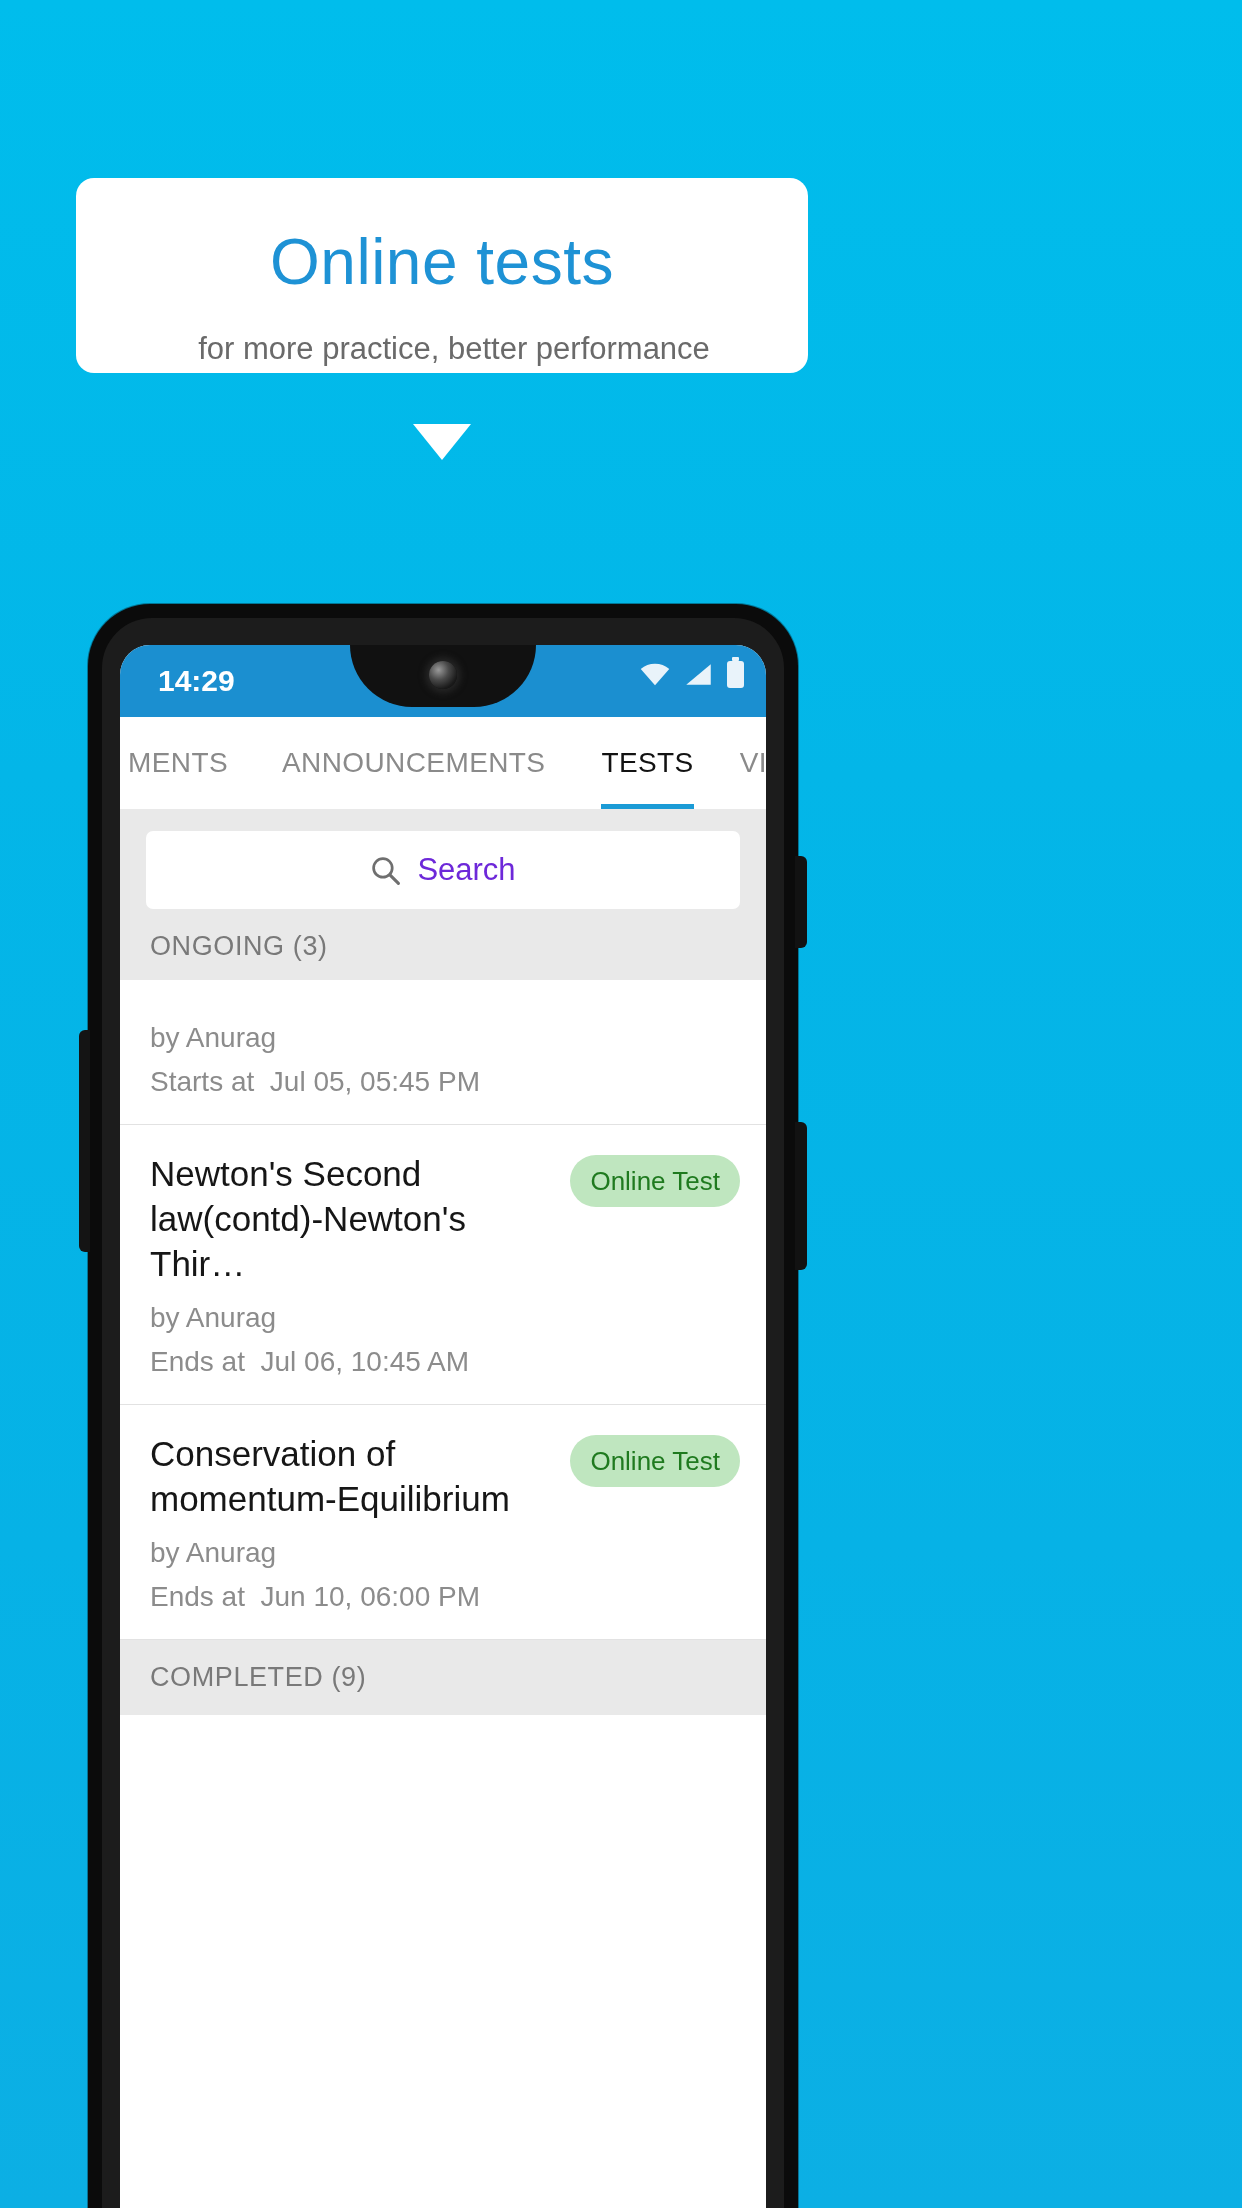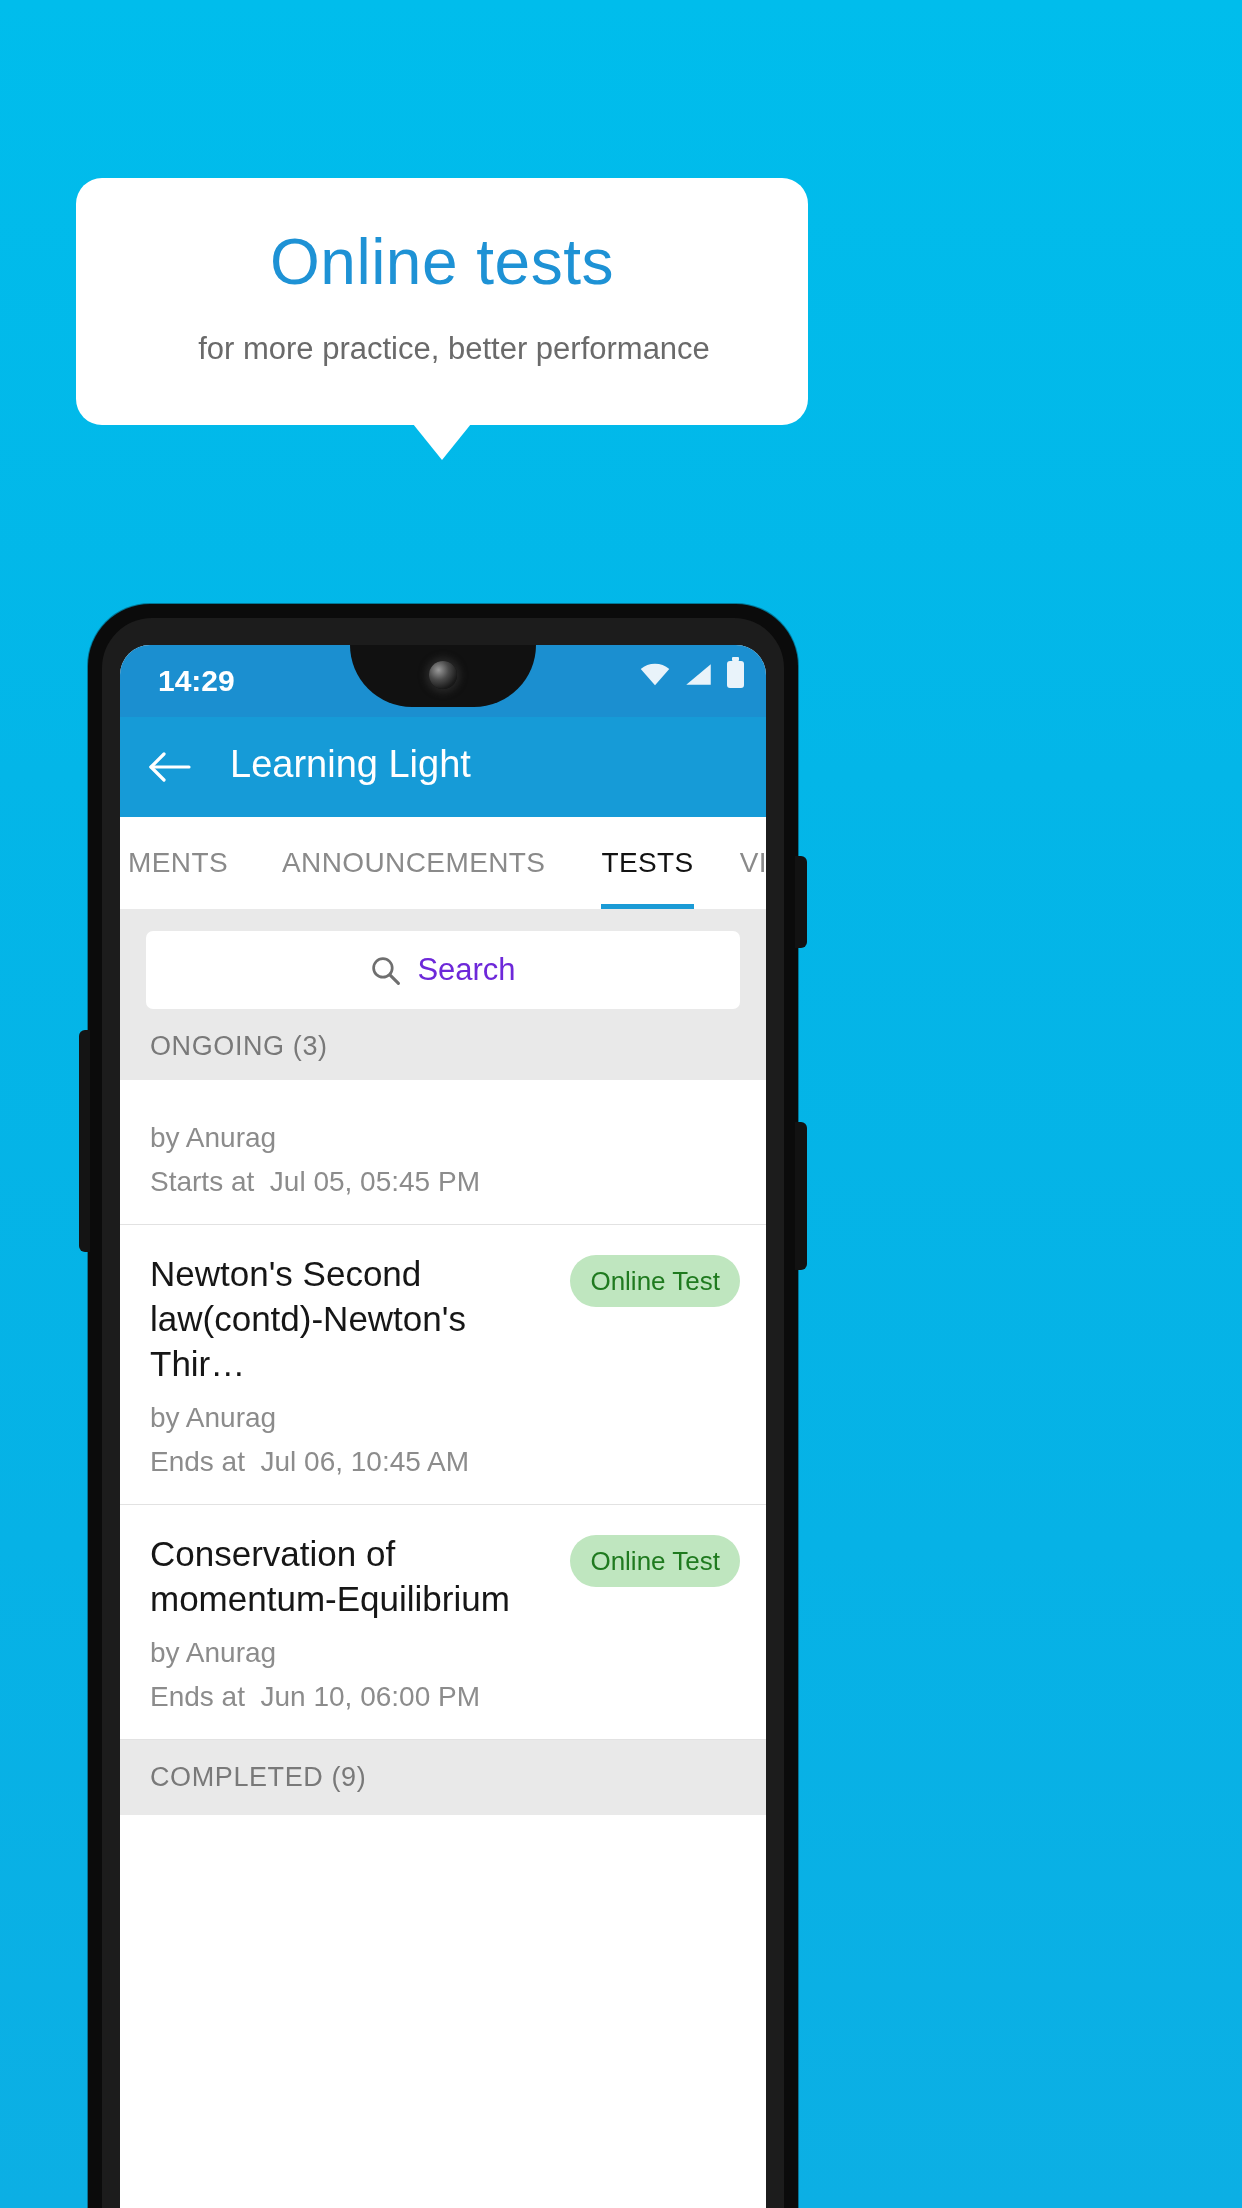--- a/index.html
+++ b/index.html
@@ -5,22 +5,22 @@
   html,body{margin:0;padding:0;}
   body{
     width:1242px;height:2208px;overflow:hidden;
     font-family:"Liberation Sans", sans-serif;
     background:#00BCEB;
   }
   .stage{position:relative;width:1242px;height:2208px;overflow:hidden;
     background:linear-gradient(180deg,#00BDEC 0%,#03B6E8 35%,#06B2E6 70%,#0CAFE4 100%);}
 
   
-  .bubble{position:absolute;left:76px;top:178px;width:732px;height:247px;
-    background:#FFFFFF;border-radius:26px;box-sizing:border-box;}
+  .bubble{position:absolute;left:76px;top:178px;width:732px;height:195px;
+    background:#FFFFFF;border-radius:18px;box-sizing:border-box;}
   .bubble-title{position:absolute;left:0;top:48px;width:100%;text-align:center;
     font-size:64px;line-height:72px;font-weight:300;color:#1E92D5;letter-spacing:0.5px;}
   .bubble-sub{position:absolute;left:12px;top:152px;width:100%;text-align:center;
     font-size:31px;line-height:38px;font-weight:400;color:#6A6A6A;}
   .bubble-tail{position:absolute;left:413px;top:424px;width:0;height:0;
     border-left:29px solid transparent;border-right:29px solid transparent;
     border-top:36px solid #FFFFFF;}
 
   
   .phone{position:absolute;left:88px;top:604px;width:710px;height:1604px;
@@ -128,27 +128,20 @@
         <svg class="ic-signal" viewBox="0 0 22 18">
           <path d="M21 0.6 V17.4 H1 Z" fill="#E9F3FA"></path>
         </svg>
         <div class="ic-batt"></div>
       </div>
       <div class="notch">
         <div class="notch-cam"></div>
       </div>
     </div>
 
-    <div class="appbar">
-      <svg class="back-arrow" viewBox="0 0 44 40">
-        <path d="M3 20 H41" stroke="#FFFFFF" stroke-width="3.2" fill="none" stroke-linecap="round"></path>
-        <path d="M16 7 L3 20 L16 33" stroke="#FFFFFF" stroke-width="3.2" fill="none" stroke-linecap="round" stroke-linejoin="round"></path>
-      </svg>
-      <div class="appbar-title">Learning Light</div>
-    </div>
 
     <div class="tabs">
       <div class="tab t1">MENTS</div>
       <div class="tab t2">ANNOUNCEMENTS</div>
       <div class="tab t3">
         <span>TESTS</span>
         <span class="tab-underline"></span>
       </div>
       <div class="tab t4">VIDEOS</div>
     </div>

